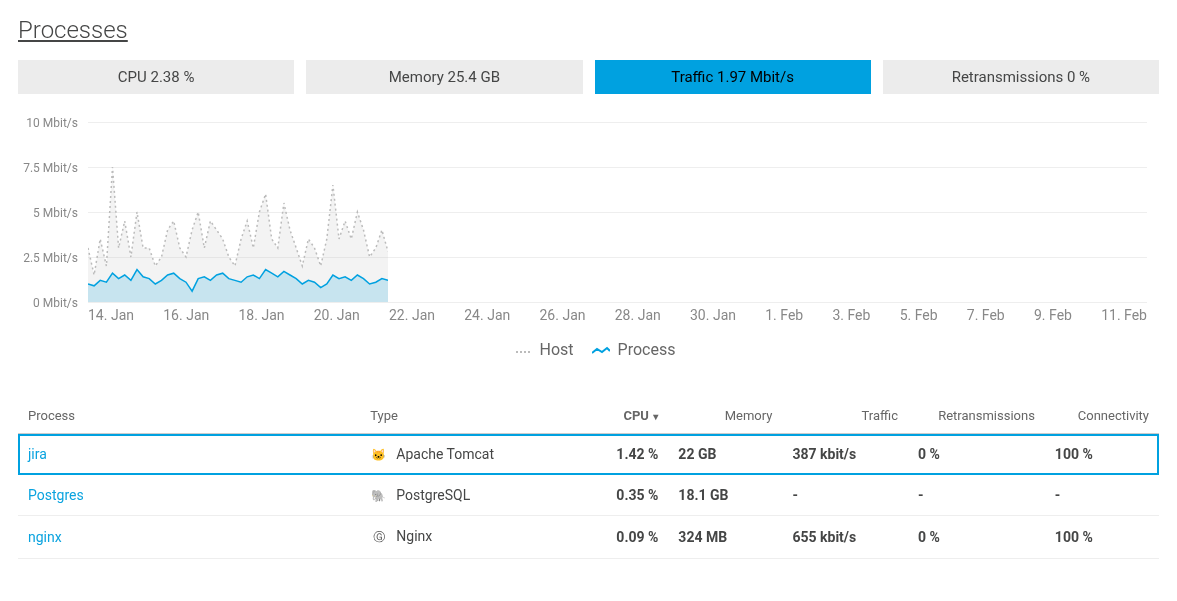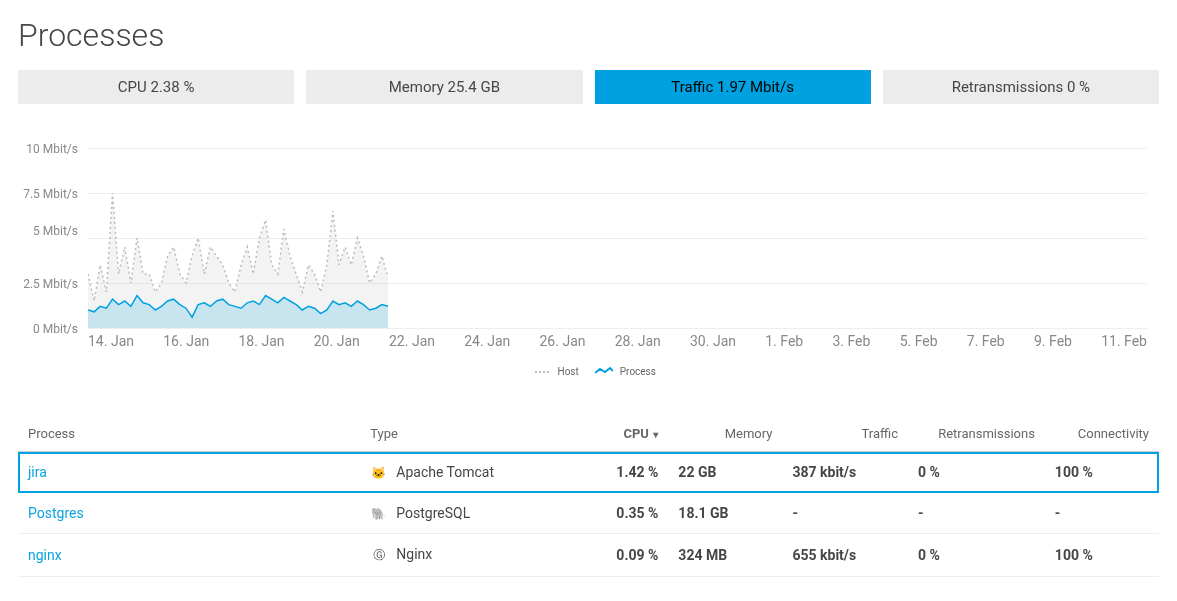--- a/index.html
+++ b/index.html
@@ -1,27 +1,27 @@
 <!DOCTYPE html>
 <html><head>
 <meta charset="utf-8">
 <style>
   * { box-sizing: border-box; margin: 0; padding: 0; }
   body { font-family: -apple-system, BlinkMacSystemFont, "Segoe UI", Roboto, sans-serif; background: #fff; color: #454646; width: 1177px; }
   .page { padding: 16px 18px; }
-  .title { font-size: 32px; font-weight: 300; color: #454646; margin-bottom: 16px; }
-  .tabs { display: flex; gap: 12px; margin-bottom: 44px; }
+  .title { font-size: 24px; font-weight: 300; color: #454646; margin-bottom: 16px; text-decoration: underline; }
+  .tabs { display: flex; gap: 12px; margin-bottom: 28px; }
   .tab { flex: 1; text-align: center; padding: 8px 0; background: #ececec; color: #454646; font-size: 15px; cursor: pointer; }
   .tab.active { background: #00a1e0; color: #000000; }
   .chart-wrap { position: relative; height: 210px; margin: 0 0 8px 0; }
   .ytick { position: absolute; left: 0; font-size: 12px; color: #888; text-align: right; width: 60px; }
   .ygrid { position: absolute; left: 70px; right: 12px; border-top: 1px solid #eee; }
   .chart-svg { position: absolute; left: 70px; right: 12px; top: 0; height: 180px; }
   .xticks { position: absolute; left: 70px; right: 12px; top: 185px; display: flex; justify-content: space-between; font-size: 14px; color: #888; }
-  .legend { text-align: center; font-size: 10px; color: #666; margin-bottom: 40px; }
+  .legend { text-align: center; font-size: 16px; color: #666; margin-bottom: 40px; }
   .legend .swatch { display: inline-block; vertical-align: middle; margin: 0 4px 0 14px; }
   .legend .process-sw { color: #00a1e0; }
   table { width: 100%; border-collapse: collapse; font-size: 14px; }
   thead th { text-align: left; font-weight: 400; color: #666; padding: 8px 10px 10px; border-bottom: 1px solid #ccc; font-size: 13px; }
   thead th.right { text-align: right; margin-top: 18px; }
   thead th.sorted { font-weight: 700; }
   tbody td { padding: 12px 10px; border-bottom: 1px solid #eee; }
   tbody td.right { text-align: left; font-weight: bold; }
   tbody td.name { color: #0aa3df; }
   tbody td.cpu { font-weight: 700; text-align: right; }
@@ -38,21 +38,21 @@
   <div class="tabs">
     <div class="tab">CPU 2.38 %</div>
     <div class="tab">Memory 25.4 GB</div>
     <div class="tab active">Traffic 1.97 Mbit/s</div>
     <div class="tab">Retransmissions 0 %</div>
   </div>
 
   <div class="chart-wrap">
     <div class="ytick" style="top:-6px">10 Mbit/s</div>
     <div class="ytick" style="top:39px">7.5 Mbit/s</div>
-    <div class="ytick" style="top:76px">5 Mbit/s</div>
+    <div class="ytick" style="top:84px">5 Mbit/s</div>
     <div class="ytick" style="top:129px">2.5 Mbit/s</div>
     <div class="ytick" style="top:174px">0 Mbit/s</div>
     <div class="ygrid" style="top:0"></div>
     <div class="ygrid" style="top:45px"></div>
     <div class="ygrid" style="top:90px"></div>
     <div class="ygrid" style="top:135px"></div>
     <div class="ygrid" style="top:180px"></div>
     <svg class="chart-svg" id="chart-svg" preserveAspectRatio="none" viewBox="0 0 300 180">
         <path d="M0.0,126.0 L6.1,153.0 L12.2,117.0 L18.4,144.0 L24.5,45.0 L30.6,126.0 L36.7,99.0 L42.9,135.0 L49.0,90.0 L55.1,126.0 L61.2,126.0 L67.3,144.0 L73.5,135.0 L79.6,108.0 L85.7,99.0 L91.8,126.0 L98.0,135.0 L104.1,108.0 L110.2,90.0 L116.3,126.0 L122.4,99.0 L128.6,108.0 L134.7,117.0 L140.8,135.0 L146.9,144.0 L153.1,117.0 L159.2,99.0 L165.3,126.0 L171.4,90.0 L177.6,72.0 L183.7,117.0 L189.8,126.0 L195.9,81.0 L202.0,108.0 L208.2,126.0 L214.3,144.0 L220.4,117.0 L226.5,126.0 L232.7,144.0 L238.8,117.0 L244.9,63.0 L251.0,117.0 L257.1,99.0 L263.3,117.0 L269.4,90.0 L275.5,108.0 L281.6,135.0 L287.8,126.0 L293.9,108.0 L300.0,129.6 L300,180 L0,180 Z" fill="rgba(187,187,187,0.18)" stroke="none"></path>
         <path d="M0.0,126.0 L6.1,153.0 L12.2,117.0 L18.4,144.0 L24.5,45.0 L30.6,126.0 L36.7,99.0 L42.9,135.0 L49.0,90.0 L55.1,126.0 L61.2,126.0 L67.3,144.0 L73.5,135.0 L79.6,108.0 L85.7,99.0 L91.8,126.0 L98.0,135.0 L104.1,108.0 L110.2,90.0 L116.3,126.0 L122.4,99.0 L128.6,108.0 L134.7,117.0 L140.8,135.0 L146.9,144.0 L153.1,117.0 L159.2,99.0 L165.3,126.0 L171.4,90.0 L177.6,72.0 L183.7,117.0 L189.8,126.0 L195.9,81.0 L202.0,108.0 L208.2,126.0 L214.3,144.0 L220.4,117.0 L226.5,126.0 L232.7,144.0 L238.8,117.0 L244.9,63.0 L251.0,117.0 L257.1,99.0 L263.3,117.0 L269.4,90.0 L275.5,108.0 L281.6,135.0 L287.8,126.0 L293.9,108.0 L300.0,129.6 " fill="none" stroke="#bbbbbb" stroke-width="1.5" stroke-dasharray="2,3"></path>

